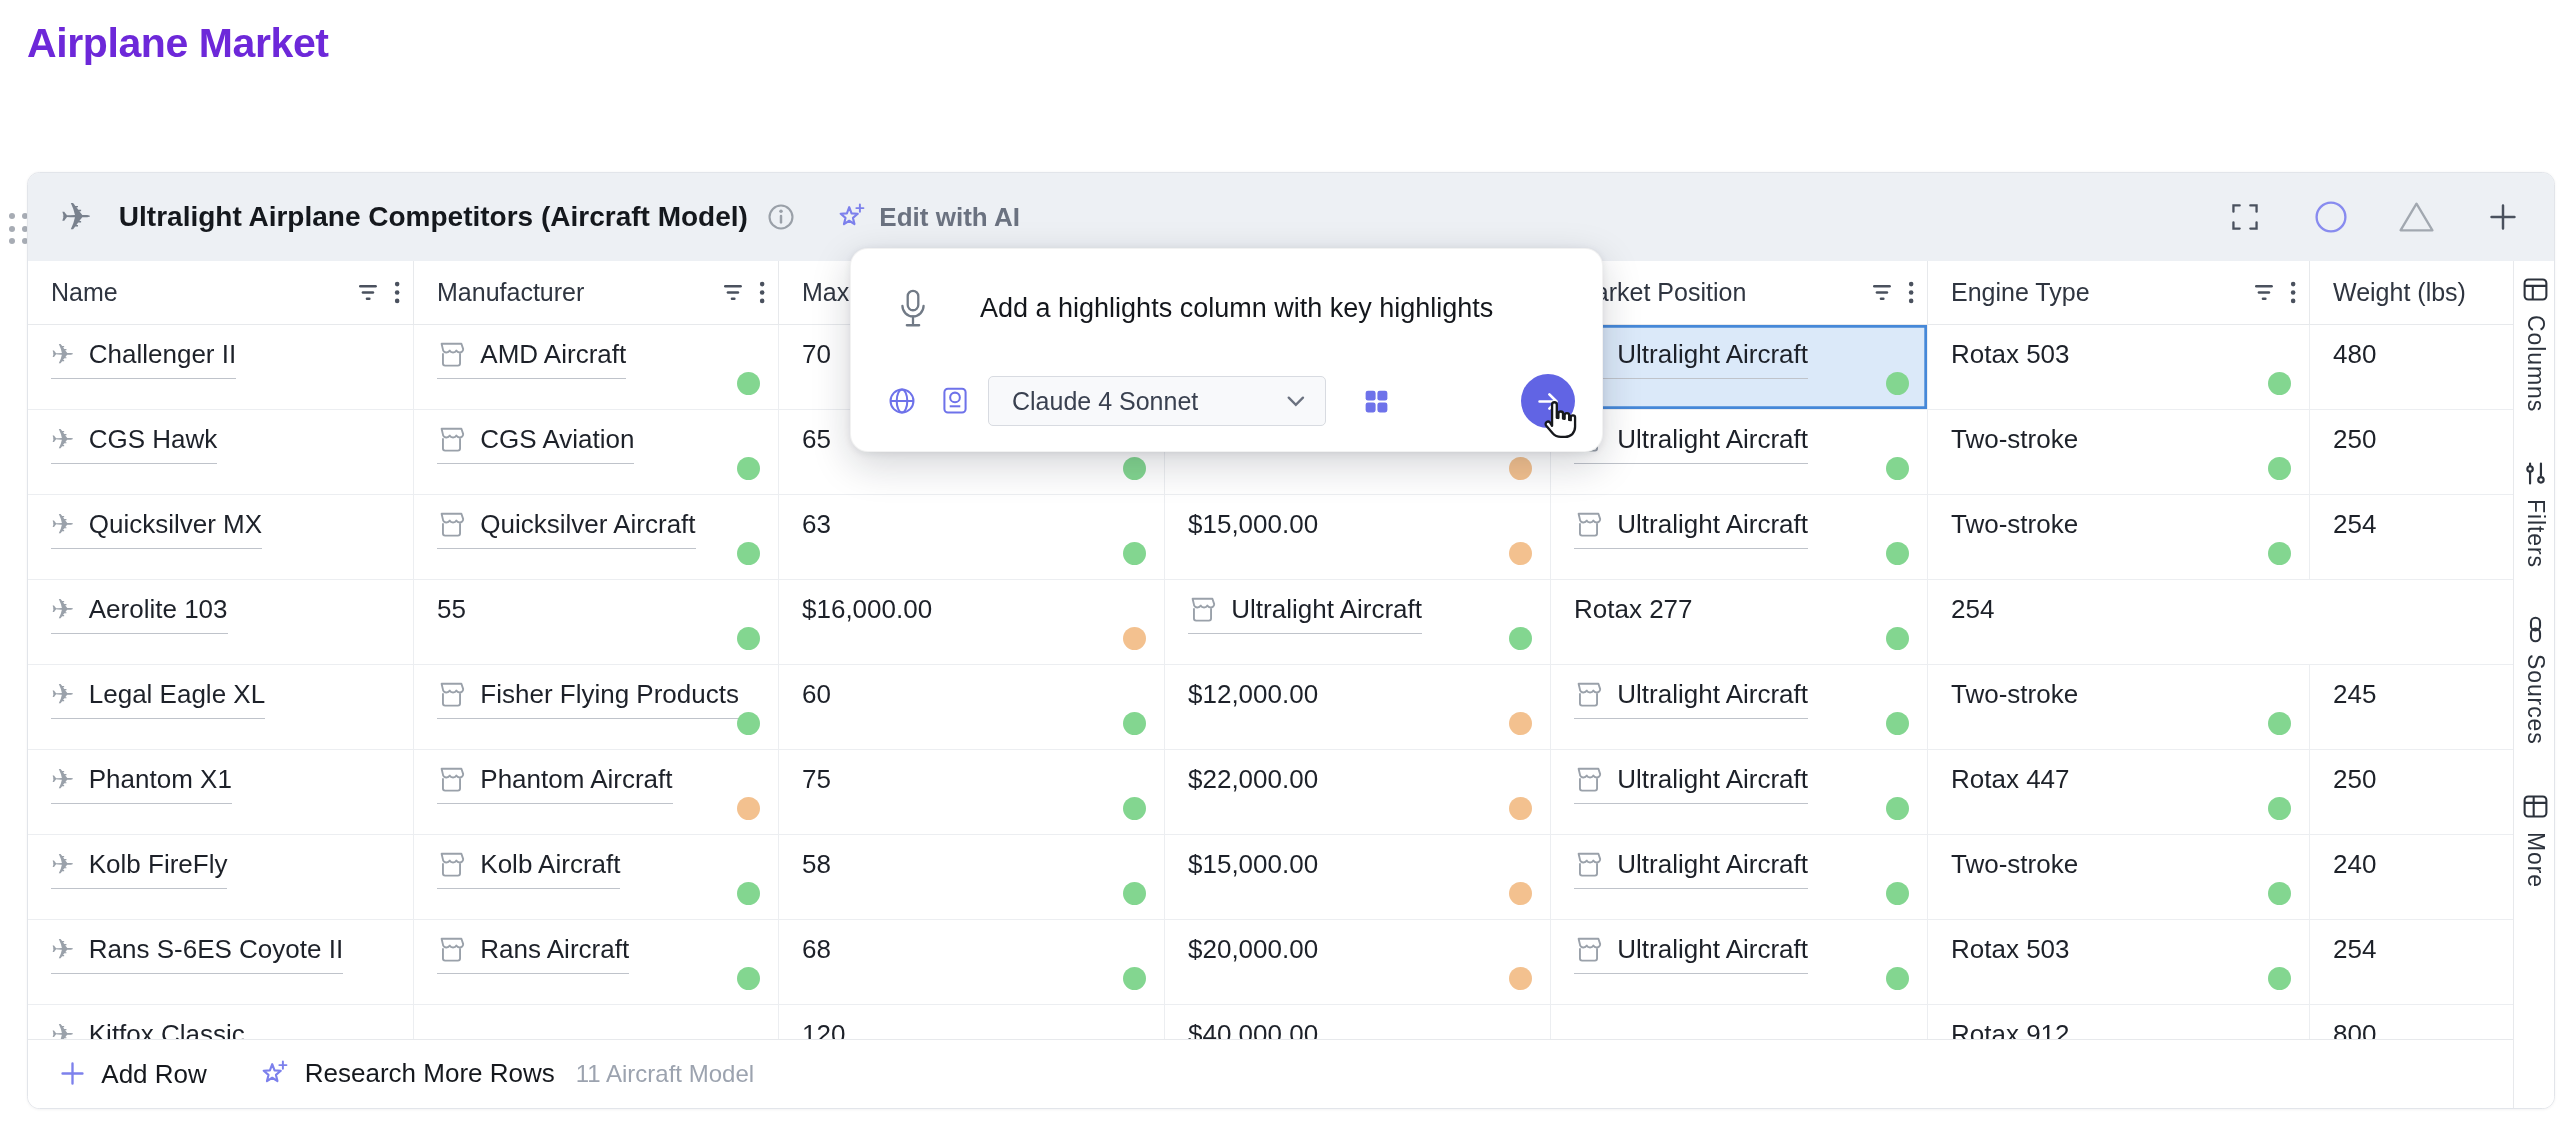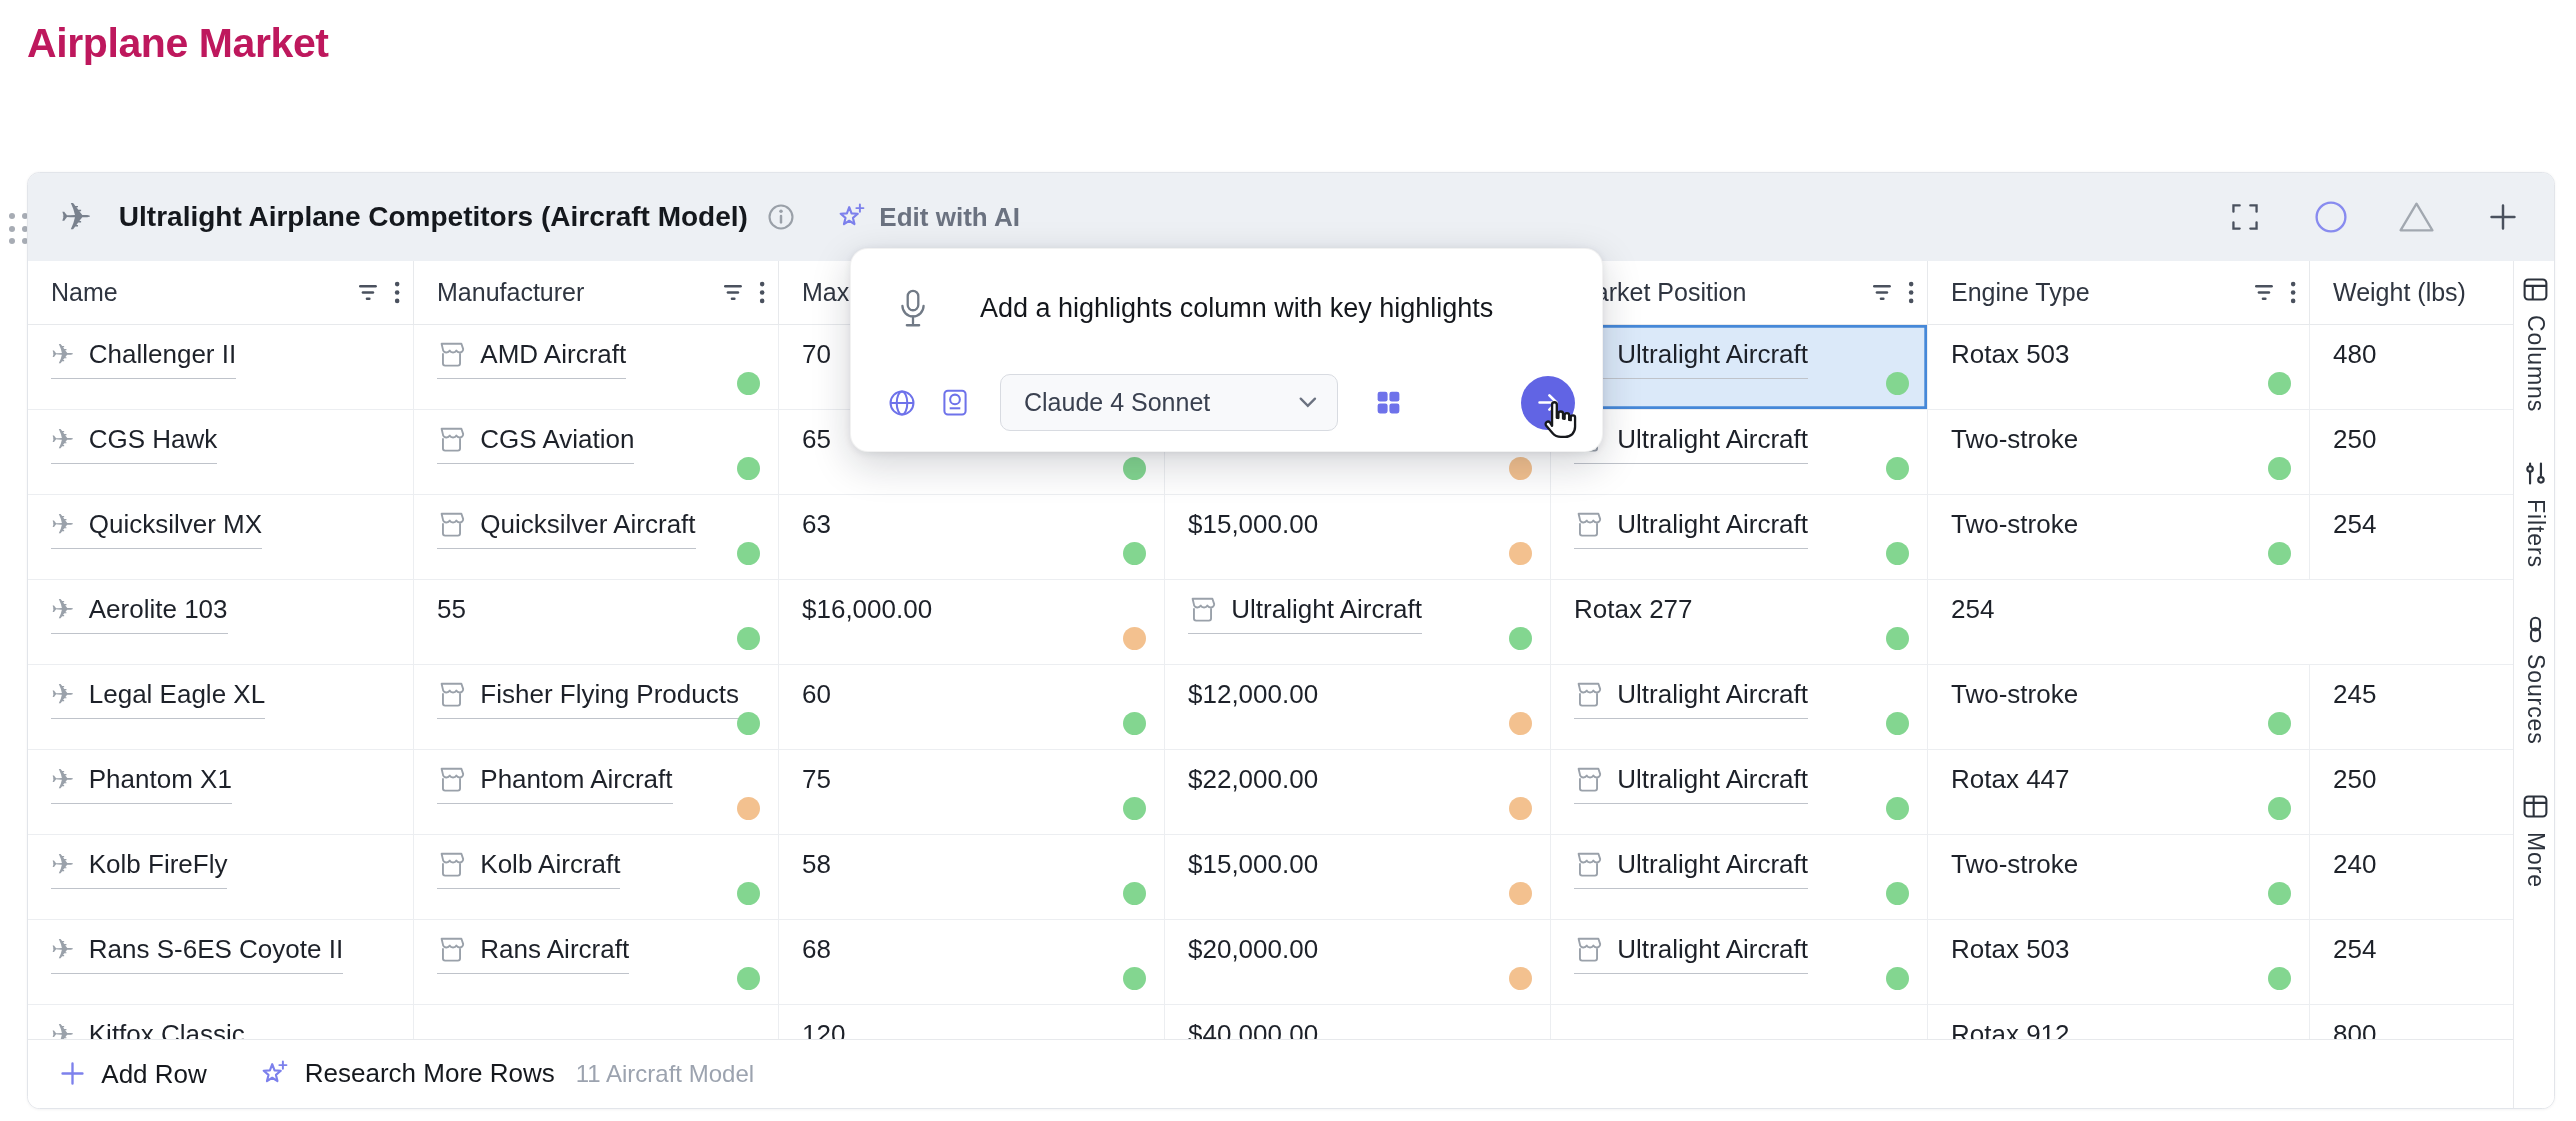--- a/index.html
+++ b/index.html
@@ -2,21 +2,21 @@
 <html style="font-size:14.3px"><head>
 <meta charset="utf-8">
 <title>Airplane Market</title>
 <style>
   * { margin:0; padding:0; box-sizing:border-box; }
   html,body { width:2576px; height:1122px; background:#ffffff; overflow:hidden;
               font-family:"Liberation Sans","DejaVu Sans",sans-serif; color:#1b1f27; }
 
   
   .page-title { position:absolute; left:27px; top:19.7px; font-size:41px; font-weight:700;
-                color:#be185d; letter-spacing:-0.4px; }
+                color:#6d28d9; letter-spacing:-0.4px; }
 
   
   .drag-handle { position:absolute; left:9px; top:213px; display:grid;
                  grid-template-columns:repeat(2,6.3px); grid-auto-rows:6.3px; gap:6.3px; cursor:grab; }
   .drag-handle i { width:6.3px; height:6.3px; border-radius:50%; background:#a7acb4; }
 
   
   .card { position:absolute; left:27px; top:172px; width:2528px; height:937px;
           background:#fff; border:0.9px solid #e2e5ea; border-radius:12.5px;
           box-shadow:0 0.9px 2.7px rgba(16,24,40,.05); display:flex; flex-direction:column; overflow:hidden; }
@@ -73,21 +73,21 @@
                 color:#2c323c; letter-spacing:0.9px; }
 
   
   .popup { position:absolute; left:850px; top:248px; width:753px; height:204px; background:#fff;
            border-radius:18px; border:0.9px solid rgba(0,0,0,.05);
            box-shadow:0 12.5px 39px rgba(16,24,40,.18), 0 1.8px 7.2px rgba(16,24,40,.08); z-index:50; }
   .popup-top { position:absolute; left:47px; right:11px; top:39px; display:flex; align-items:center; gap:52px; }
   .popup-prompt { font-size:27px; color:#14171c; white-space:nowrap; overflow:hidden; width:572px; }
   .popup-bottom { position:absolute; left:36px; right:27px; top:125px; display:flex; align-items:center; }
   .pop-icon { display:inline-flex; cursor:pointer; }
-  .model-select { margin-left:30px; width:338px; height:57px; border:1.8px solid #d8dbe1; border-radius:10px;
+  .model-select { margin-left:18px; width:338px; height:50px; border:1.8px solid #d8dbe1; border-radius:5px;
                   background:#f8f9fb; display:flex; align-items:center; padding:0 19.7px 0 23px; cursor:pointer; }
   .model-label { font-size:25px; color:#3a4150; flex:1; }
   .submit-btn { margin-left:auto; width:54px; height:54px; border-radius:50%; background:#6164e4;
                 display:flex; align-items:center; justify-content:center; cursor:pointer; border:none; }
   .cursor-hand { position:absolute; left:685px; top:148px; z-index:60; pointer-events:none; }
 
   svg { display:block; }
 </style>
 </head>
 <body>

